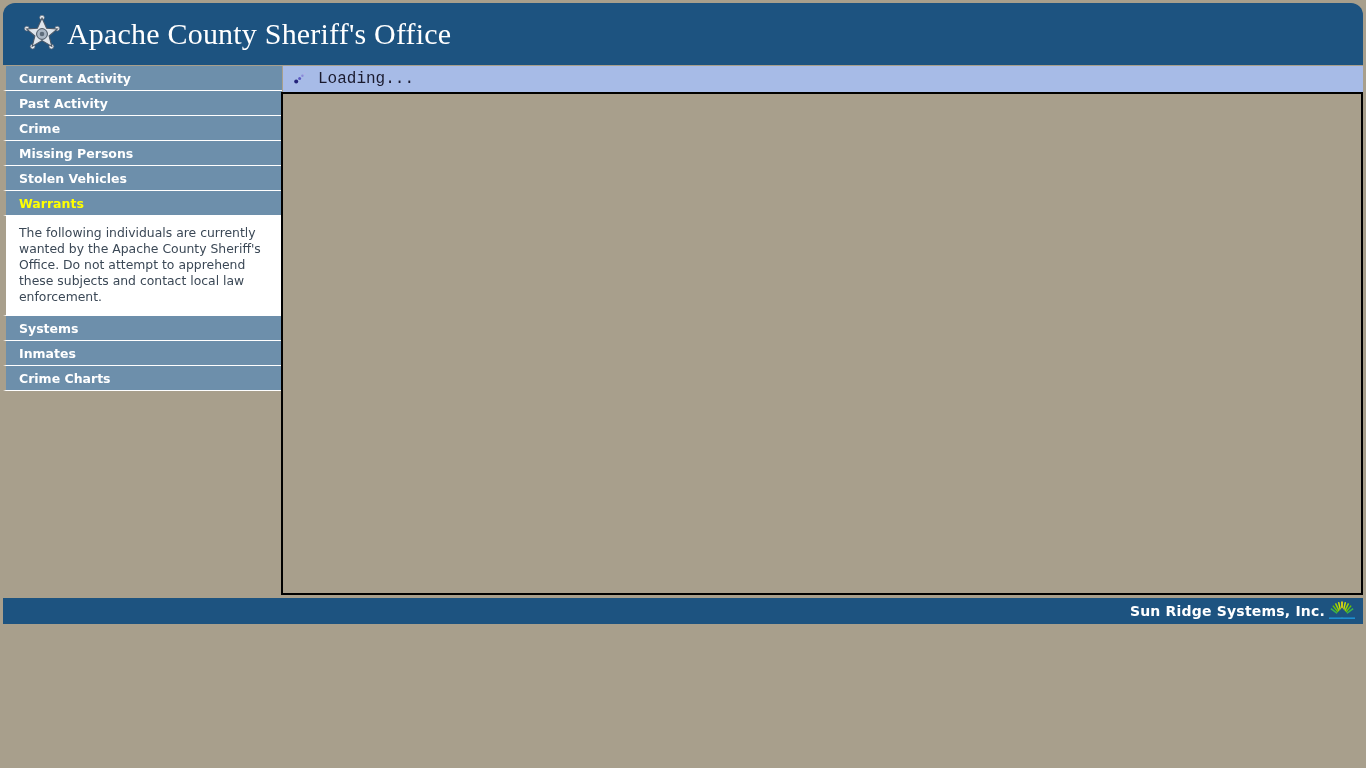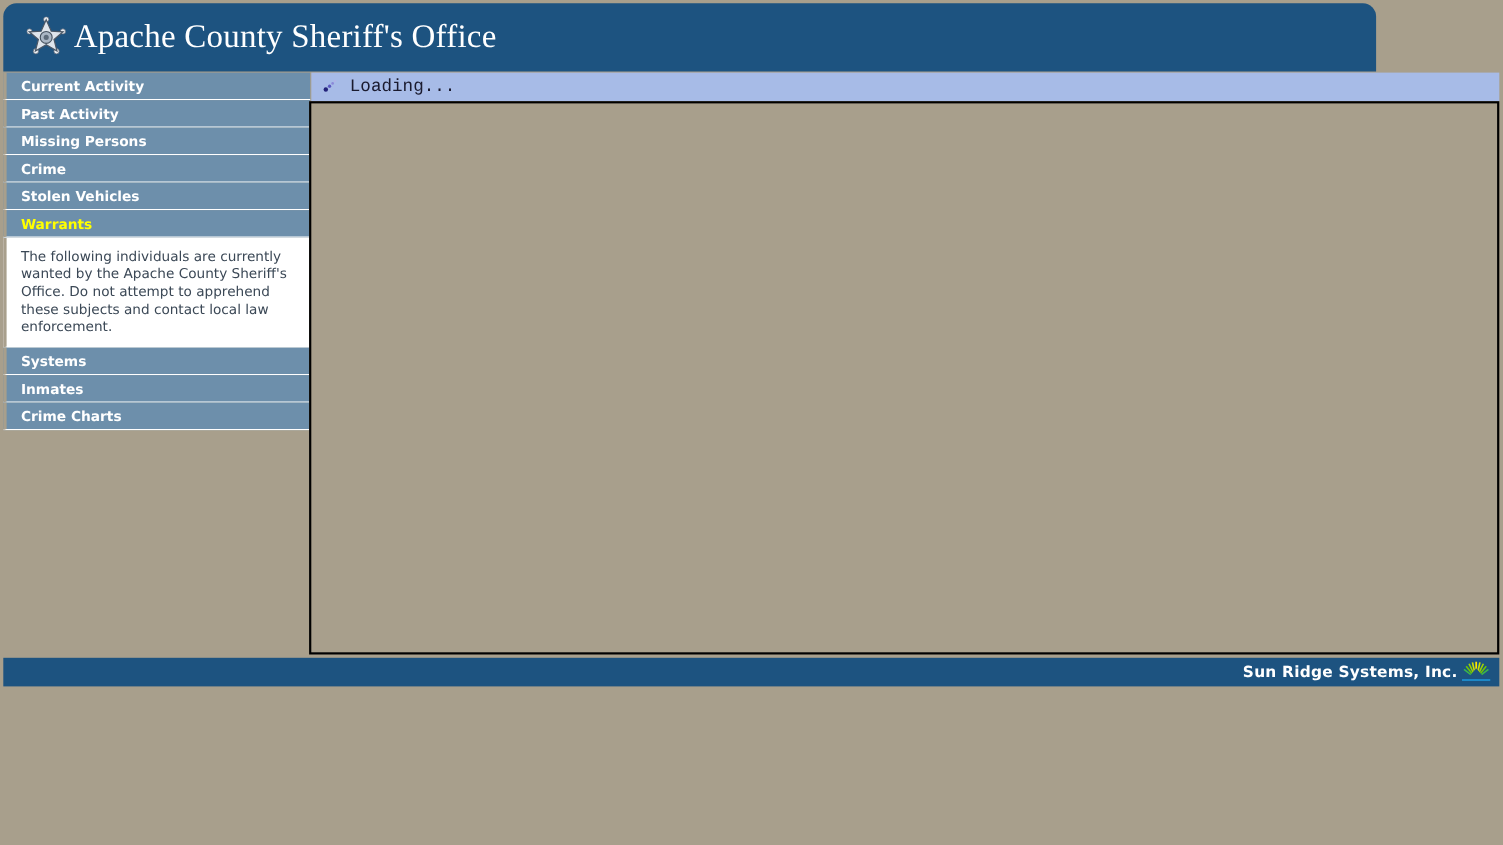--- a/index.html
+++ b/index.html
@@ -20,21 +20,21 @@
     position: relative;
     width: 1366px;
     height: 768px;
   }
 
   
   #header {
     position: absolute;
     left: 3px;
     top: 3px;
-    width: 1248px;
+    width: 1360px;
     height: 62px;
     background: #1d5380;
     border-radius: 12px 12px 0 0;
     box-sizing: border-box;
     display: flex;
     align-items: center;
   }
   #badge-wrap {
     margin-left: 20px;
     width: 38px;
@@ -188,24 +188,24 @@
 
   <div id="sidebar">
 
     <div class="nav-item">
       <span>Current Activity</span>
     </div>
     <div class="nav-item">
       <span>Past Activity</span>
     </div>
     <div class="nav-item">
+      <span>Crime</span>
+    </div>
+    <div class="nav-item">
       <span>Missing Persons</span>
-    </div>
-    <div class="nav-item">
-      <span>Crime</span>
     </div>
     <div class="nav-item">
       <span>Stolen Vehicles</span>
     </div>
     <div class="nav-item active">
       <span>Warrants</span>
     </div>
 
     <div id="nav-blurb">The following individuals are currently wanted by the Apache County Sheriff's Office. Do not attempt to apprehend these subjects and contact local law enforcement.</div>
 

